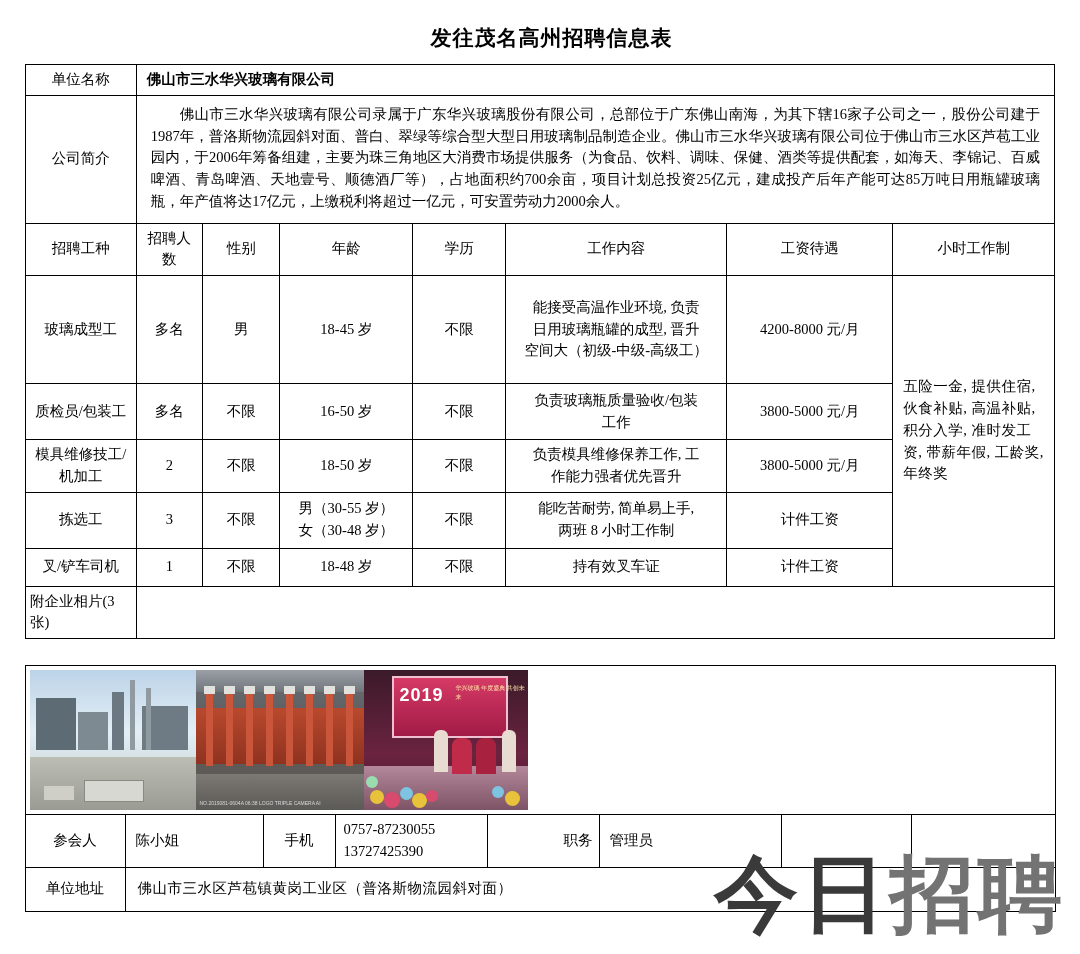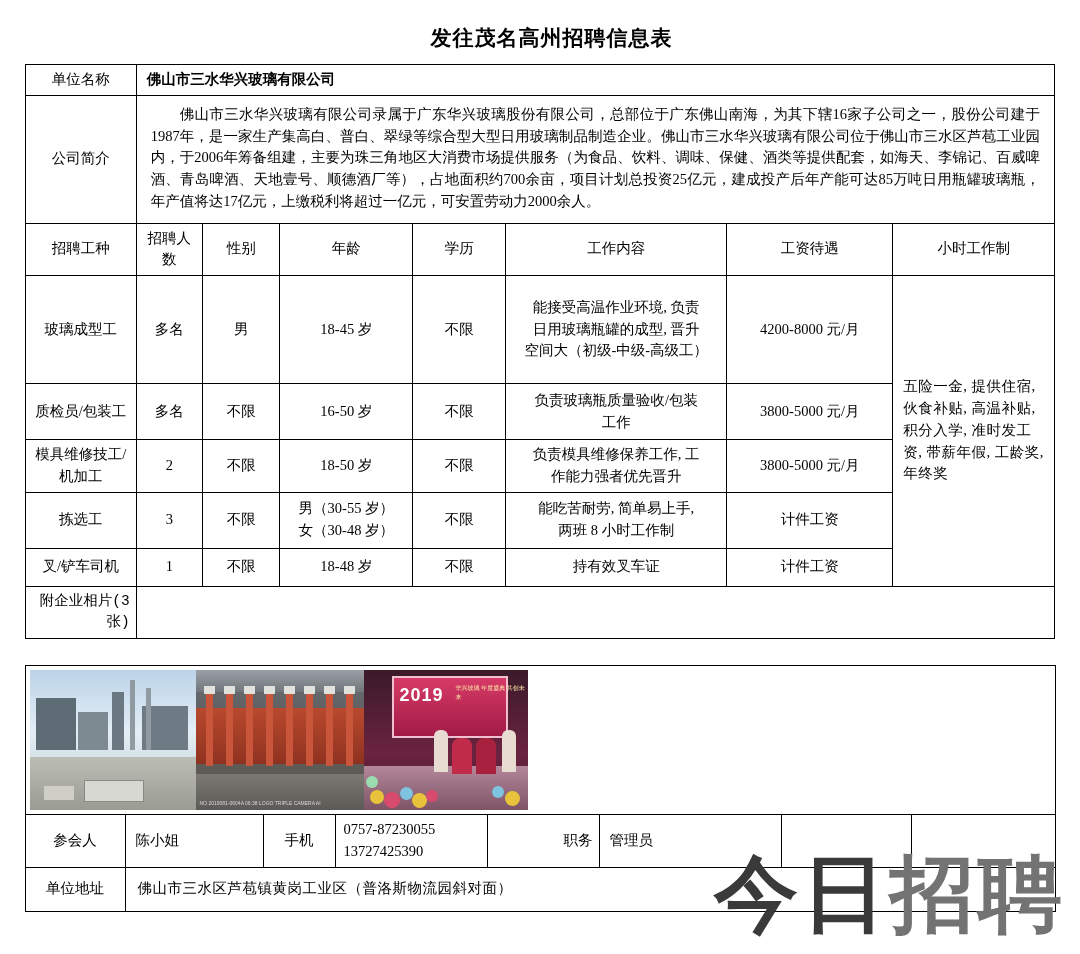--- a/index.html
+++ b/index.html
@@ -181,21 +181,21 @@
       <col style="width:146px">
     </colgroup>
     <tbody>
       <tr>
         <td class="lbl">单位名称</td>
         <td class="company-name" colspan="7">佛山市三水华兴玻璃有限公司</td>
       </tr>
       <tr>
         <td class="lbl">公司简介</td>
         <td class="intro" colspan="7">
-          <p>佛山市三水华兴玻璃有限公司录属于广东华兴玻璃股份有限公司，总部位于广东佛山南海，为其下辖16家子公司之一，股份公司建于1987年，是一家生产集高白、普白、翠绿等综合型大型日用玻璃制品制造企业。佛山市三水华兴玻璃有限公司位于佛山市三水区芦苞工业园内，于2006年筹备组建，主要为珠三角地区大消费市场提供服务（为食品、饮料、调味、保健、酒类等提供配套，如海天、李锦记、百威啤酒、青岛啤酒、天地壹号、顺德酒厂等），占地面积约700余亩，项目计划总投资25亿元，建成投产后年产能可达85万吨日用瓶罐玻璃瓶，年产值将达17亿元，上缴税利将超过一亿元，可安置劳动力2000余人。</p>
+          <p>佛山市三水华兴玻璃有限公司录属于广东华兴玻璃股份有限公司，总部位于广东佛山南海，为其下辖16家子公司之一，股份公司建于1987年，普洛斯物流园斜对面、普白、翠绿等综合型大型日用玻璃制品制造企业。佛山市三水华兴玻璃有限公司位于佛山市三水区芦苞工业园内，于2006年筹备组建，主要为珠三角地区大消费市场提供服务（为食品、饮料、调味、保健、酒类等提供配套，如海天、李锦记、百威啤酒、青岛啤酒、天地壹号、顺德酒厂等），占地面积约700余亩，项目计划总投资25亿元，建成投产后年产能可达85万吨日用瓶罐玻璃瓶，年产值将达17亿元，上缴税利将超过一亿元，可安置劳动力2000余人。</p>
         </td>
       </tr>
 
       <tr>
         <td class="hdr">招聘工种</td>
         <td class="hdr">招聘人数</td>
         <td class="hdr">性别</td>
         <td class="hdr">年龄</td>
         <td class="hdr">学历</td>
         <td class="hdr">工作内容</td>
@@ -264,21 +264,21 @@
         <td class="job-name">叉/铲车司机</td>
         <td class="ctr">1</td>
         <td class="ctr">不限</td>
         <td class="ctr">18-48 岁</td>
         <td class="ctr">不限</td>
         <td class="ctr">持有效叉车证</td>
         <td class="ctr">计件工资</td>
       </tr>
 
       <tr style="height:46px">
-        <td class="lbl" style="text-align:right;padding-left:4px !important;font-family:Liberation Mono, monospace;">附企业相片(3张)</td>
+        <td class="lbl" style="text-align:left;padding-left:4px !important;">附企业相片(3张)</td>
         <td colspan="7"></td>
       </tr>
     </tbody>
   </table>
 
   <div style="height:26px"></div>
 
   <table class="main footer-table">
     <colgroup>
       <col style="width:100px">

